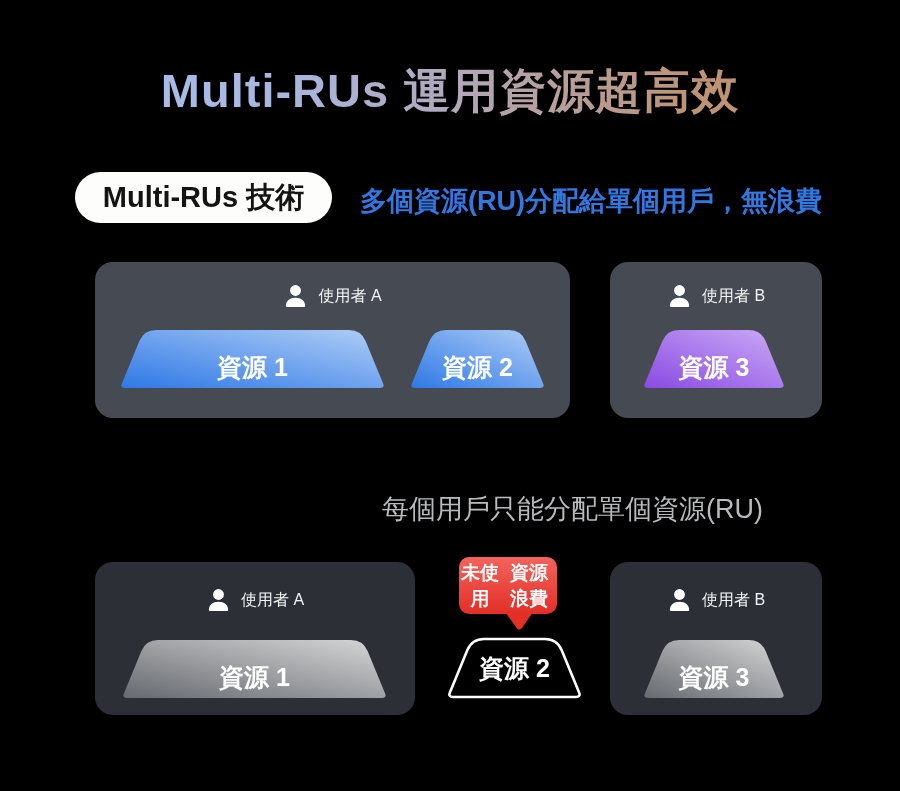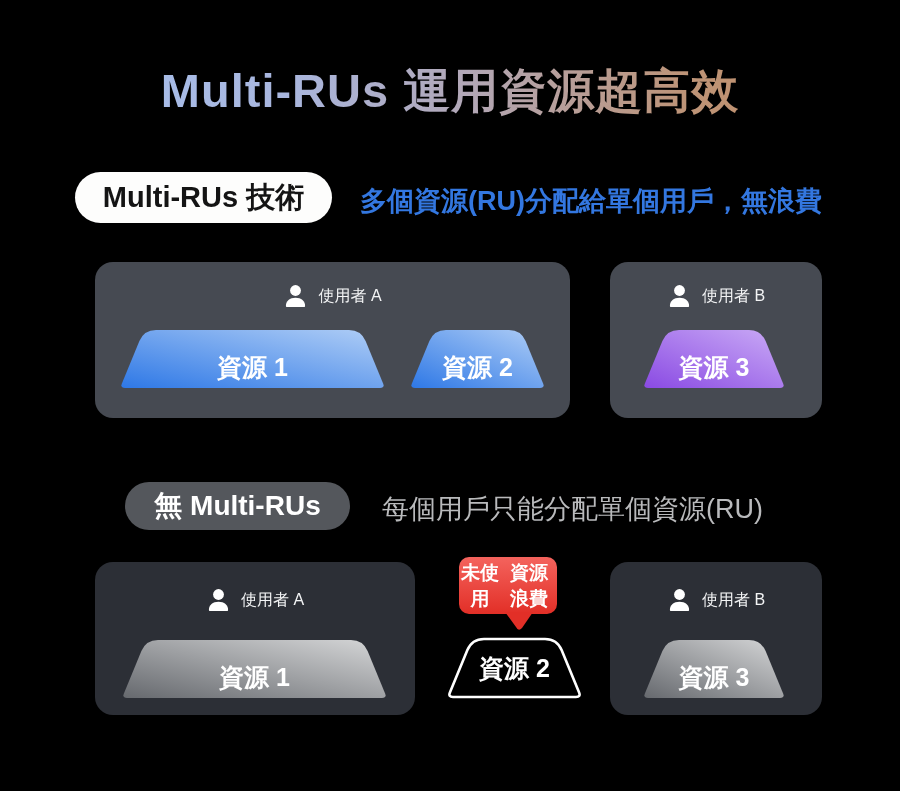--- a/index.html
+++ b/index.html
@@ -115,21 +115,20 @@
       <span>使用者 B</span>
     </div>
     <div class="trap" style="left:33px;top:68px;width:142px;">
       <svg width="142" height="58" viewBox="0 0 142 58">
         <path d="M 1.9 53.4 L 19.4 11.1 Q 24 0 36 0 L 106 0 Q 118 0 122.6 11.1 L 140.1 53.4 Q 142 58 137 58 L 5 58 Q 0 58 1.9 53.4 Z" fill="url(#gradPurple)"></path>
       </svg>
       <span class="lbl">資源 3</span>
     </div>
   </div>
 
-  <div class="pill pill-gray">無 Multi-RUs</div>
   <div class="desc desc-gray">每個用戶只能分配單個資源(RU)</div>
 
   <div class="panel panel-dark2 panel-a2">
     <div class="user-row" style="top:26px;">
       <svg viewBox="0 0 24 24">
         <circle cx="12" cy="6.2" r="5.2"></circle>
         <path d="M12 13.3c-5.6 0-9.2 3.1-9.2 7.7 0 .6.4 1 1 1h16.4c.6 0 1-.4 1-1 0-4.6-3.6-7.7-9.2-7.7z"></path>
       </svg>
       <span>使用者 A</span>
     </div>

